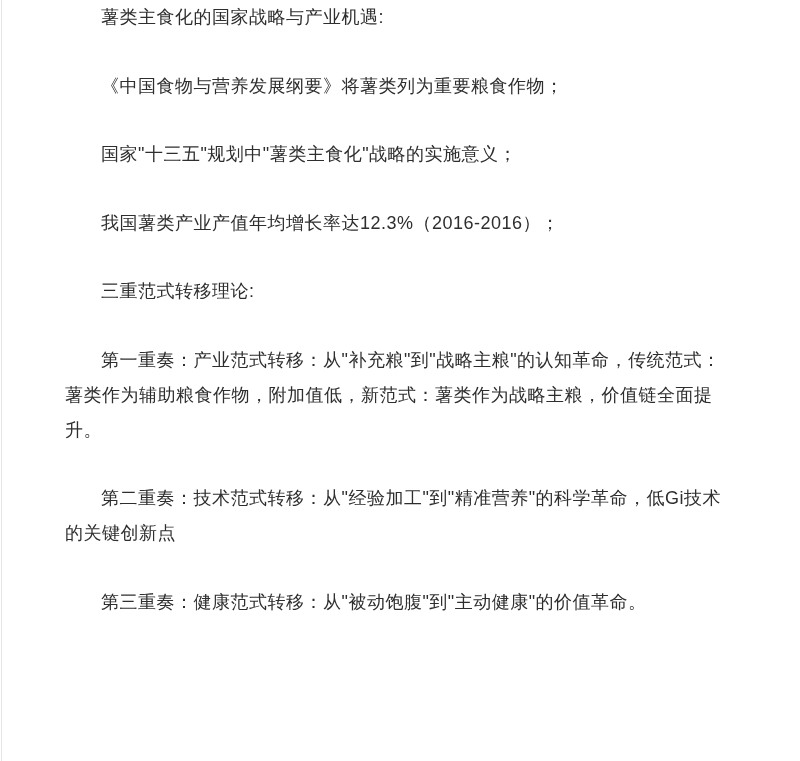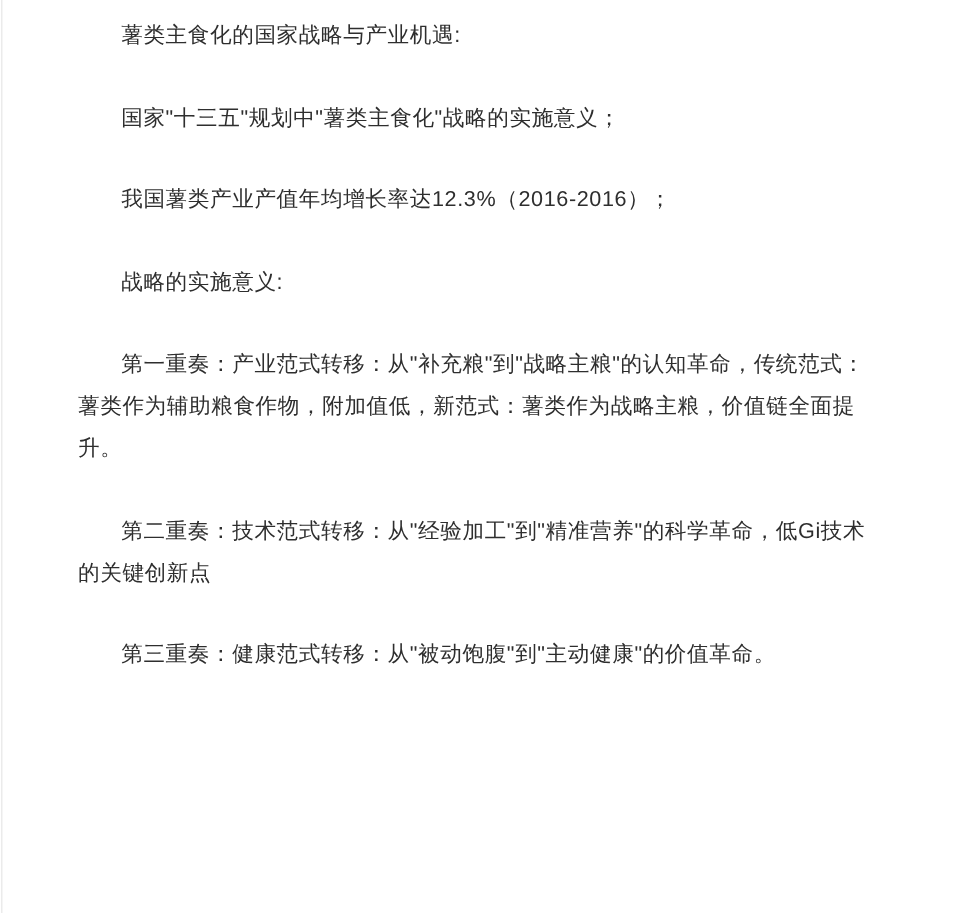--- a/index.html
+++ b/index.html
@@ -16,42 +16,43 @@
   }
   .edge-line {
     position: absolute;
     left: 1px;
     top: 0;
     width: 1px;
     height: 100%;
     background: var(--edge, #e6e6e6);
   }
   .doc {
-    padding: 12px 65px 0 65px;
+    padding: 0 65px 0 65px;
     color: var(--fg, #2e2e2e);
     font-size: 18px;
     line-height: 35px;
   }
   .doc p {
     margin: 0 0 33.5px 0;
     text-indent: 2em;
     white-space: pre-wrap;
     letter-spacing: 0.5px;
     word-break: break-all;
   }
 </style>
 </head>
 <body style="--bg: #ffffff; --fg: #2e2e2e; --edge: #e6e6e6;">
 
 <div class="edge-line"></div>
 
 <article class="doc">
   <p>薯类主食化的国家战略与产业机遇:</p>
+  <p>《中国食物与营养发展纲要》将薯类列为重要粮食作物；</p>
   <p>国家"十三五"规划中"薯类主食化"战略的实施意义；</p>
   <p>我国薯类产业产值年均增长率达12.3%（2016-2016）；</p>
-  <p>战略的实施意义:</p>
+  <p>三重范式转移理论:</p>
   <p>第一重奏：产业范式转移：从"补充粮"到"战略主粮"的认知革命，传统范式：
 薯类作为辅助粮食作物，附加值低，新范式：薯类作为战略主粮，价值链全面提
 升。</p>
   <p>第二重奏：技术范式转移：从"经验加工"到"精准营养"的科学革命，低Gi技术
 的关键创新点</p>
   <p>第三重奏：健康范式转移：从"被动饱腹"到"主动健康"的价值革命。</p>
 </article>
 
 </body></html>

